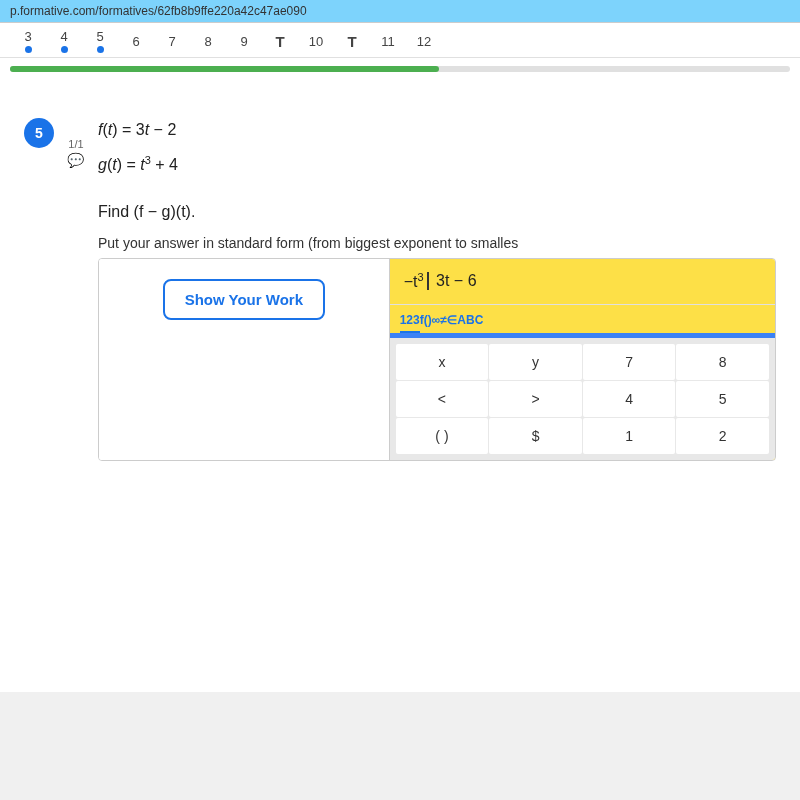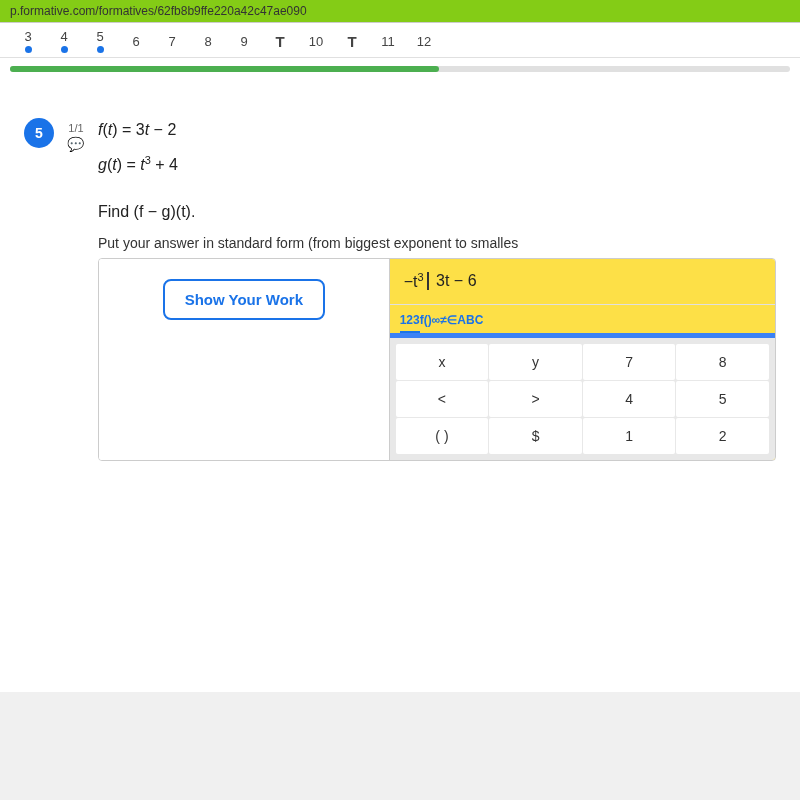--- a/index.html
+++ b/index.html
@@ -7,21 +7,21 @@
       font-family: Arial, sans-serif;
       background: #f0f0f0;
       width: 800px;
       height: 800px;
       overflow: hidden;
       position: relative;
     }
 
     
     .url-bar {
-      background: #84cc16;
+      background: #7dd3fc;
       padding: 4px 10px;
       font-size: 12px;
       color: #333;
       border-bottom: 1px solid #ccc;
     }
     .tab-nav-row {
       display: flex;
       align-items: center;
       padding: 0 10px;
       background: #fff;
@@ -292,21 +292,21 @@
 <div class="main-content">
 
   <div class="question-block">
 
     <div style="display:flex; align-items:flex-start; gap:10px;">
 
       <div class="question-number-badge">
         <span>5</span>
       </div>
 
-      <div class="question-meta" style="margin-top:6px;">
+      <div class="question-meta" style="margin-top:22px;">
         <span class="question-meta-score">1/1</span>
         <span class="question-meta-icon">💬</span>
       </div>
 
       <div class="question-body">
         <div class="math-display">
           <span class="italic">f</span>(<span class="italic">t</span>) = 3<span class="italic">t</span> − 2
         </div>
         <div class="math-display">
           <span class="italic">g</span>(<span class="italic">t</span>) = <span class="italic">t</span><sup>3</sup> + 4

